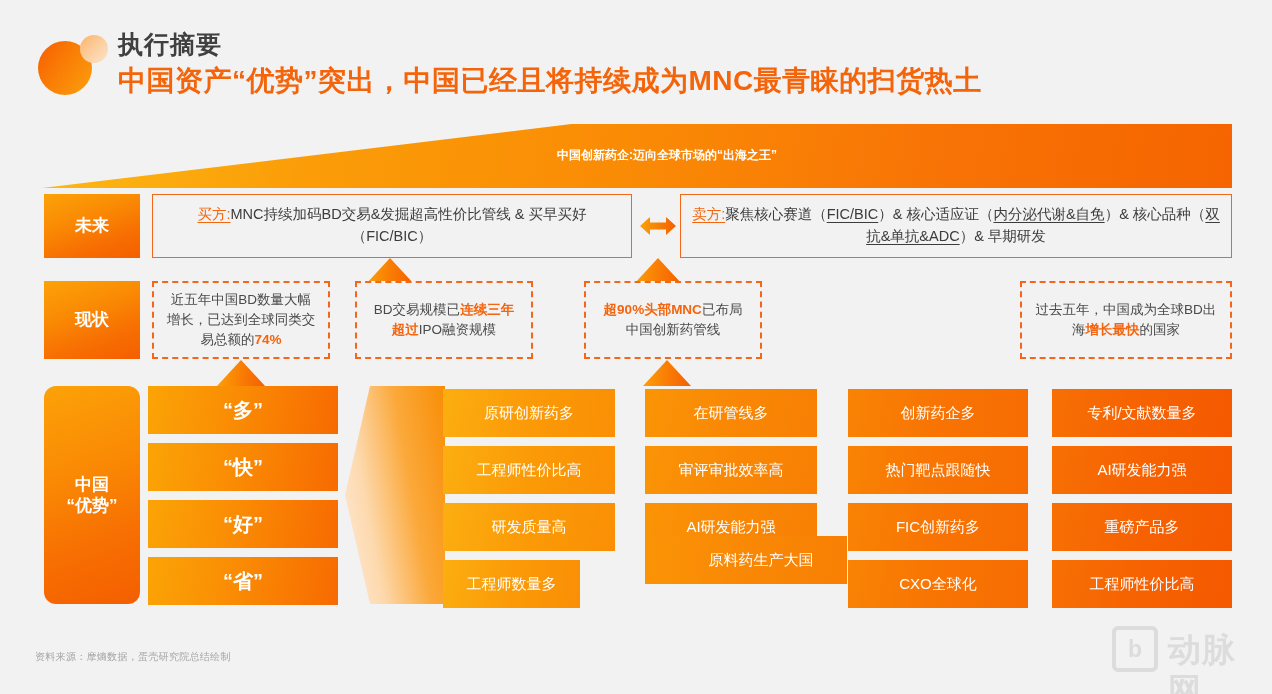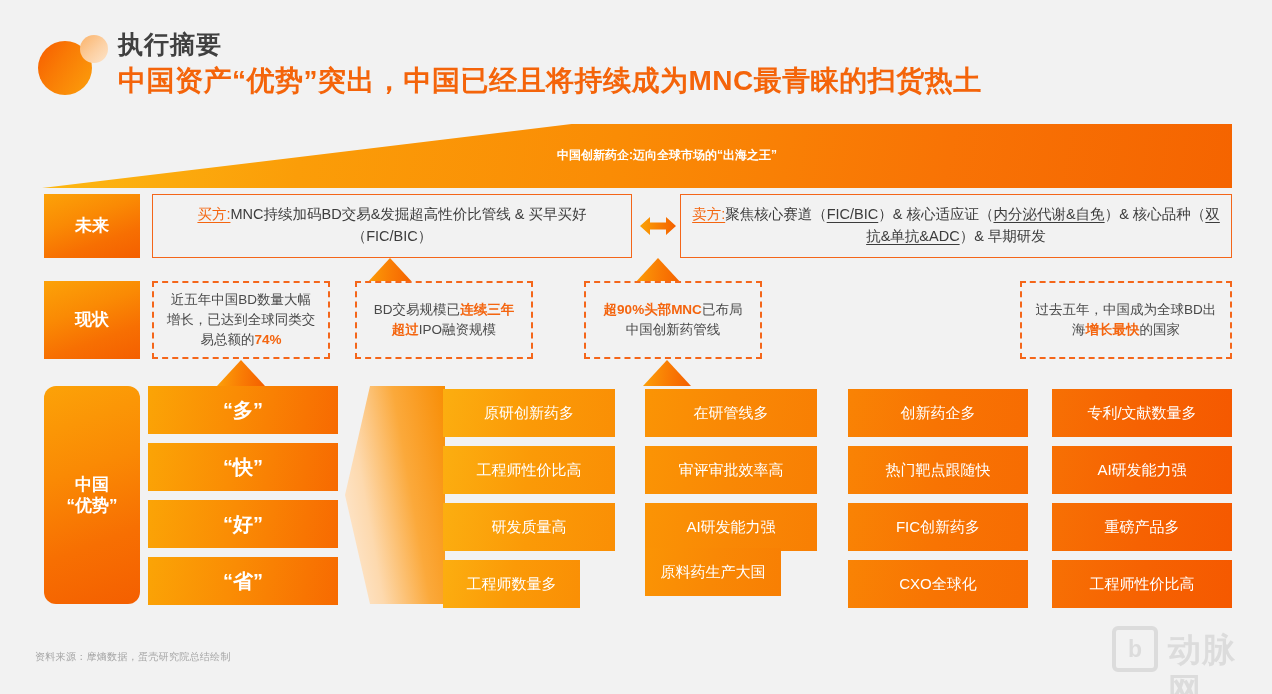--- a/index.html
+++ b/index.html
@@ -233,21 +233,21 @@
   <div class="cell col1" style="left:645px;top:446px;width:172px;">审评审批效率高</div>
   <div class="cell col2" style="left:848px;top:446px;width:180px;">热门靶点跟随快</div>
   <div class="cell col3" style="left:1052px;top:446px;width:180px;">AI研发能力强</div>
 
   <div class="cell col0" style="left:443px;top:503px;width:172px;">研发质量高</div>
   <div class="cell col1" style="left:645px;top:503px;width:172px;">AI研发能力强</div>
   <div class="cell col2" style="left:848px;top:503px;width:180px;">FIC创新药多</div>
   <div class="cell col3" style="left:1052px;top:503px;width:180px;">重磅产品多</div>
 
   <div class="cell col0" style="left:443px;top:560px;width:137px;">工程师数量多</div>
-  <div class="cell col1" style="left:645px;top:548px;width:136px;">原料药生产大国</div>
+  <div class="cell col1" style="left:645px;top:536px;width:172px;padding-left:30px;">原料药生产大国</div>
   <div class="cell col2" style="left:848px;top:560px;width:180px;">CXO全球化</div>
   <div class="cell col3" style="left:1052px;top:560px;width:180px;">工程师性价比高</div>
 
   <div class="footer">资料来源：摩熵数据，蛋壳研究院总结绘制</div>
 
   <div class="watermark">
     <div class="wm-icon">b</div>
     <div class="wm-text">动脉网</div>
   </div>
 

